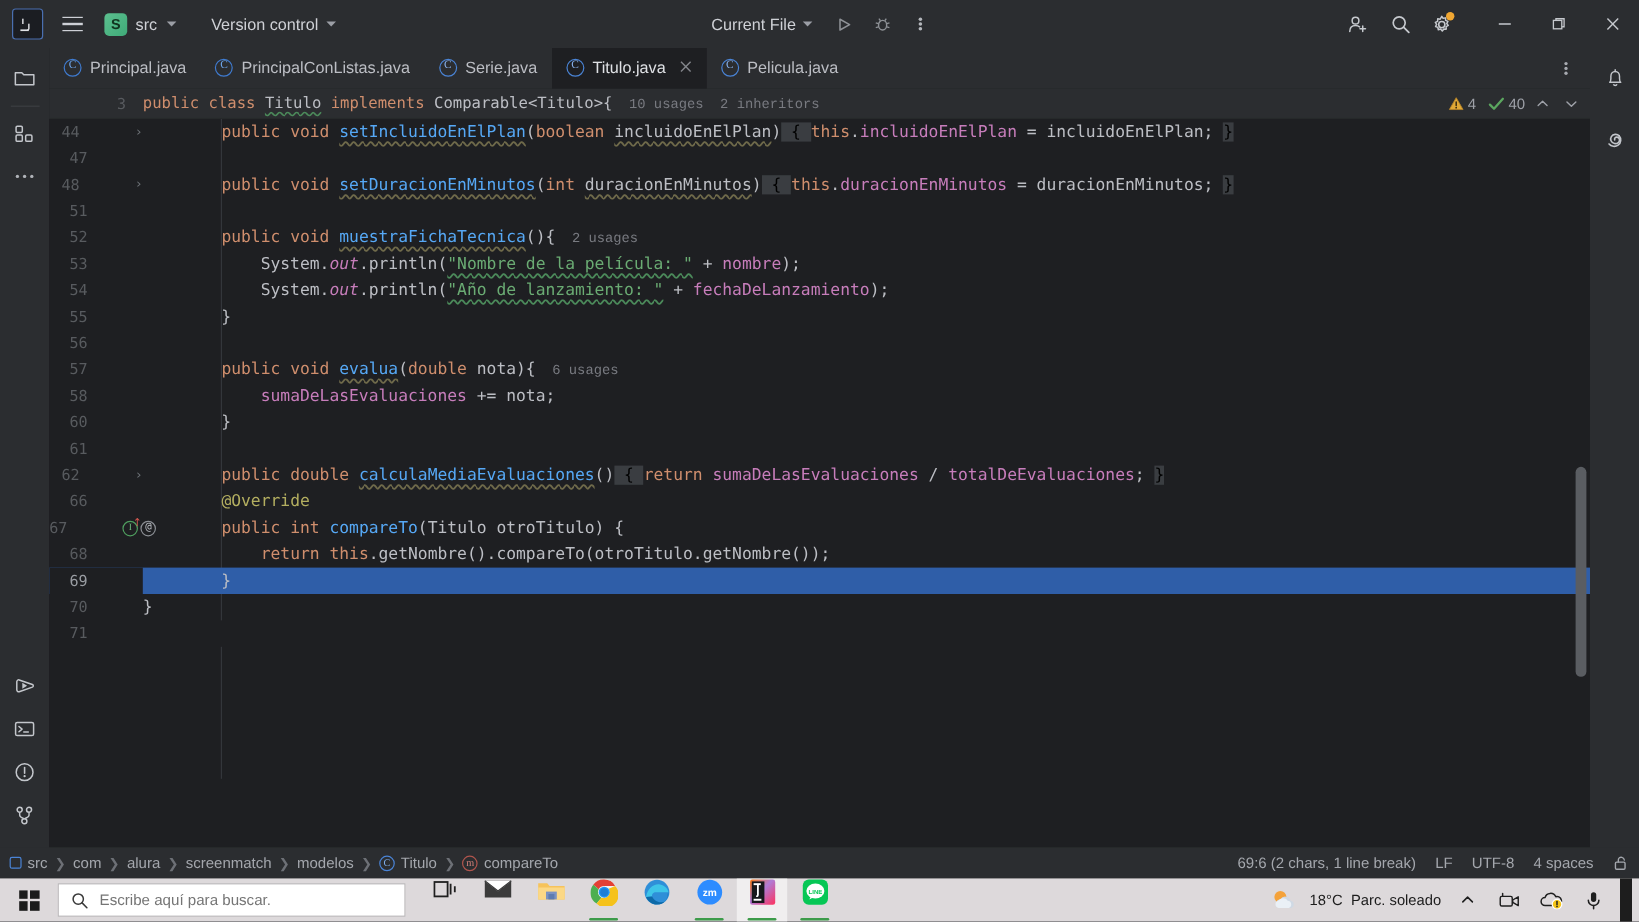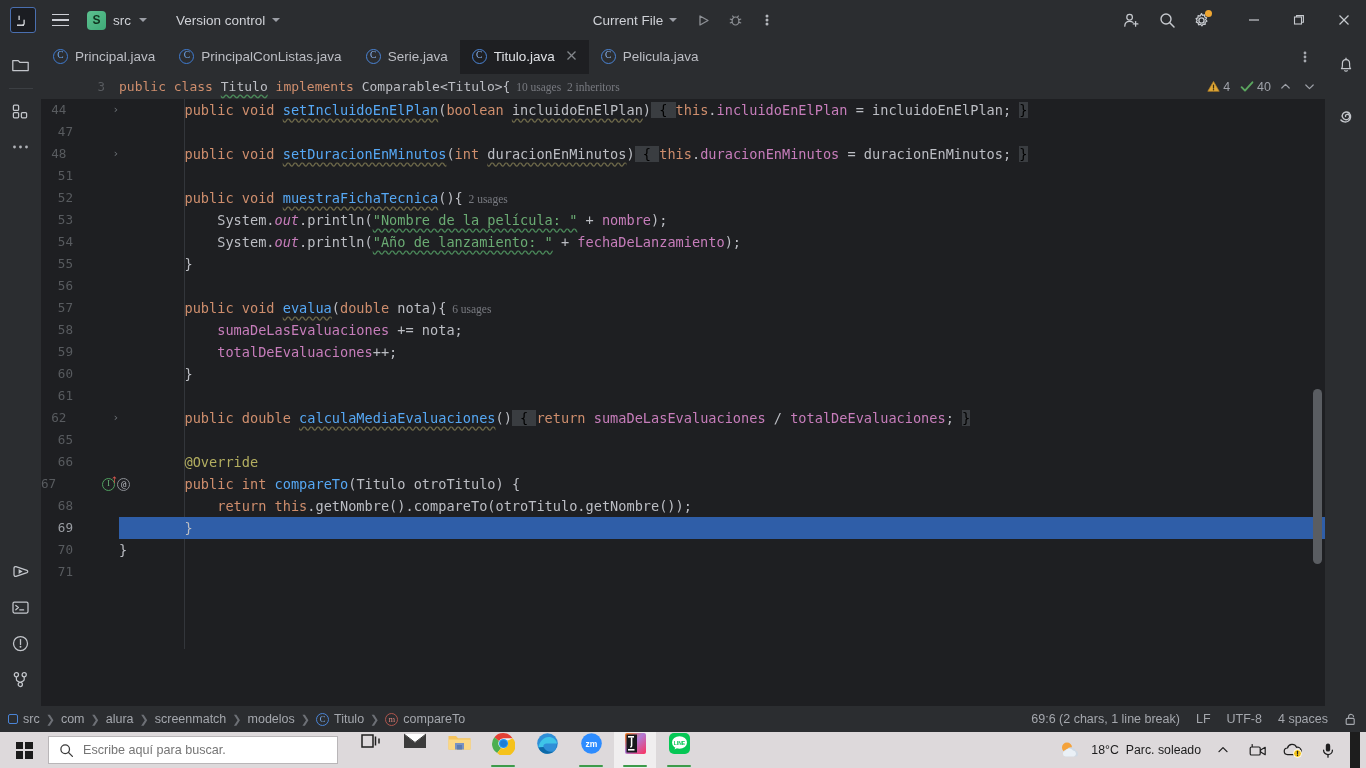--- a/index.html
+++ b/index.html
@@ -191,21 +191,21 @@
   
   .kw   { color: #cf8e6d; }
   .typ  { color: #bcbec4; }
   .mth  { color: #56a8f5; }
   .mthd { color: #56a8f5; text-decoration: underline; text-decoration-color: #56a8f5; text-underline-offset: 2px;}
   .fld  { color: #c77dbb; }
   .str  { color: #6aab73; }
   .pln  { color: #bcbec4; }
   .ann  { color: #b3ae60; }
   .ital { color: #c77dbb; font-style: italic; }
-  .hintt{ color: #787a80; font-size: 11.5px; font-family: Liberation Serif, serif; }
+  .hintt{ color: #787a80; font-size: 11.5px; font-family: Liberation Mono, monospace; }
   .brhl { background: #3a3d41; }
   .sq   { text-decoration: underline wavy #4b8a5a; text-decoration-skip-ink: none; text-underline-offset: 3px; }
   .sqw  { text-decoration: underline wavy #6f6a4a; text-decoration-skip-ink: none; text-underline-offset: 3px; }
 
   
   .vscroll {
     position: absolute; right: 3px; width: 9px; border-radius: 5px;
     background: #5a5d62;
   }
 
@@ -593,27 +593,20 @@
         </div>
 
         <div class="erow">
           <div class="gutter">
               <span class="gnum">58</span>
               <span class="gmark"></span>
             </div>
           <div class="ecode"><span class="pln">            </span><span class="fld">sumaDeLasEvaluaciones</span><span class="pln"> += nota;</span></div>
         </div>
 
-        <div class="erow">
-          <div class="gutter">
-              <span class="gnum">59</span>
-              <span class="gmark"></span>
-            </div>
-          <div class="ecode"><span class="pln">            </span><span class="fld">totalDeEvaluaciones</span><span class="pln">++;</span></div>
-        </div>
 
         <div class="erow">
           <div class="gutter">
               <span class="gnum">60</span>
               <span class="gmark"></span>
             </div>
           <div class="ecode"><span class="pln">        }</span></div>
         </div>
 
         <div class="erow">
@@ -627,27 +620,20 @@
         <div class="erow">
           <div class="gutter">
             <span class="gnum">62</span>
             <span class="gmark">
                 <span class="fold">›</span>
               </span>
           </div>
           <div class="ecode"><span class="pln">        </span><span class="kw">public </span><span class="kw">double </span><span class="mthd sqw">calculaMediaEvaluaciones</span><span class="pln">()</span><span class="brhl"> { </span><span class="kw">return </span><span class="fld">sumaDeLasEvaluaciones</span><span class="pln"> / </span><span class="fld">totalDeEvaluaciones</span><span class="pln">; </span><span class="brhl">}</span></div>
         </div>
 
-        <div class="erow">
-          <div class="gutter">
-              <span class="gnum">65</span>
-              <span class="gmark"></span>
-            </div>
-          <div class="ecode"></div>
-        </div>
 
         <div class="erow">
           <div class="gutter">
               <span class="gnum">66</span>
               <span class="gmark"></span>
             </div>
           <div class="ecode"><span class="pln">        </span><span class="ann">@Override</span></div>
         </div>
 
         <div class="erow">

